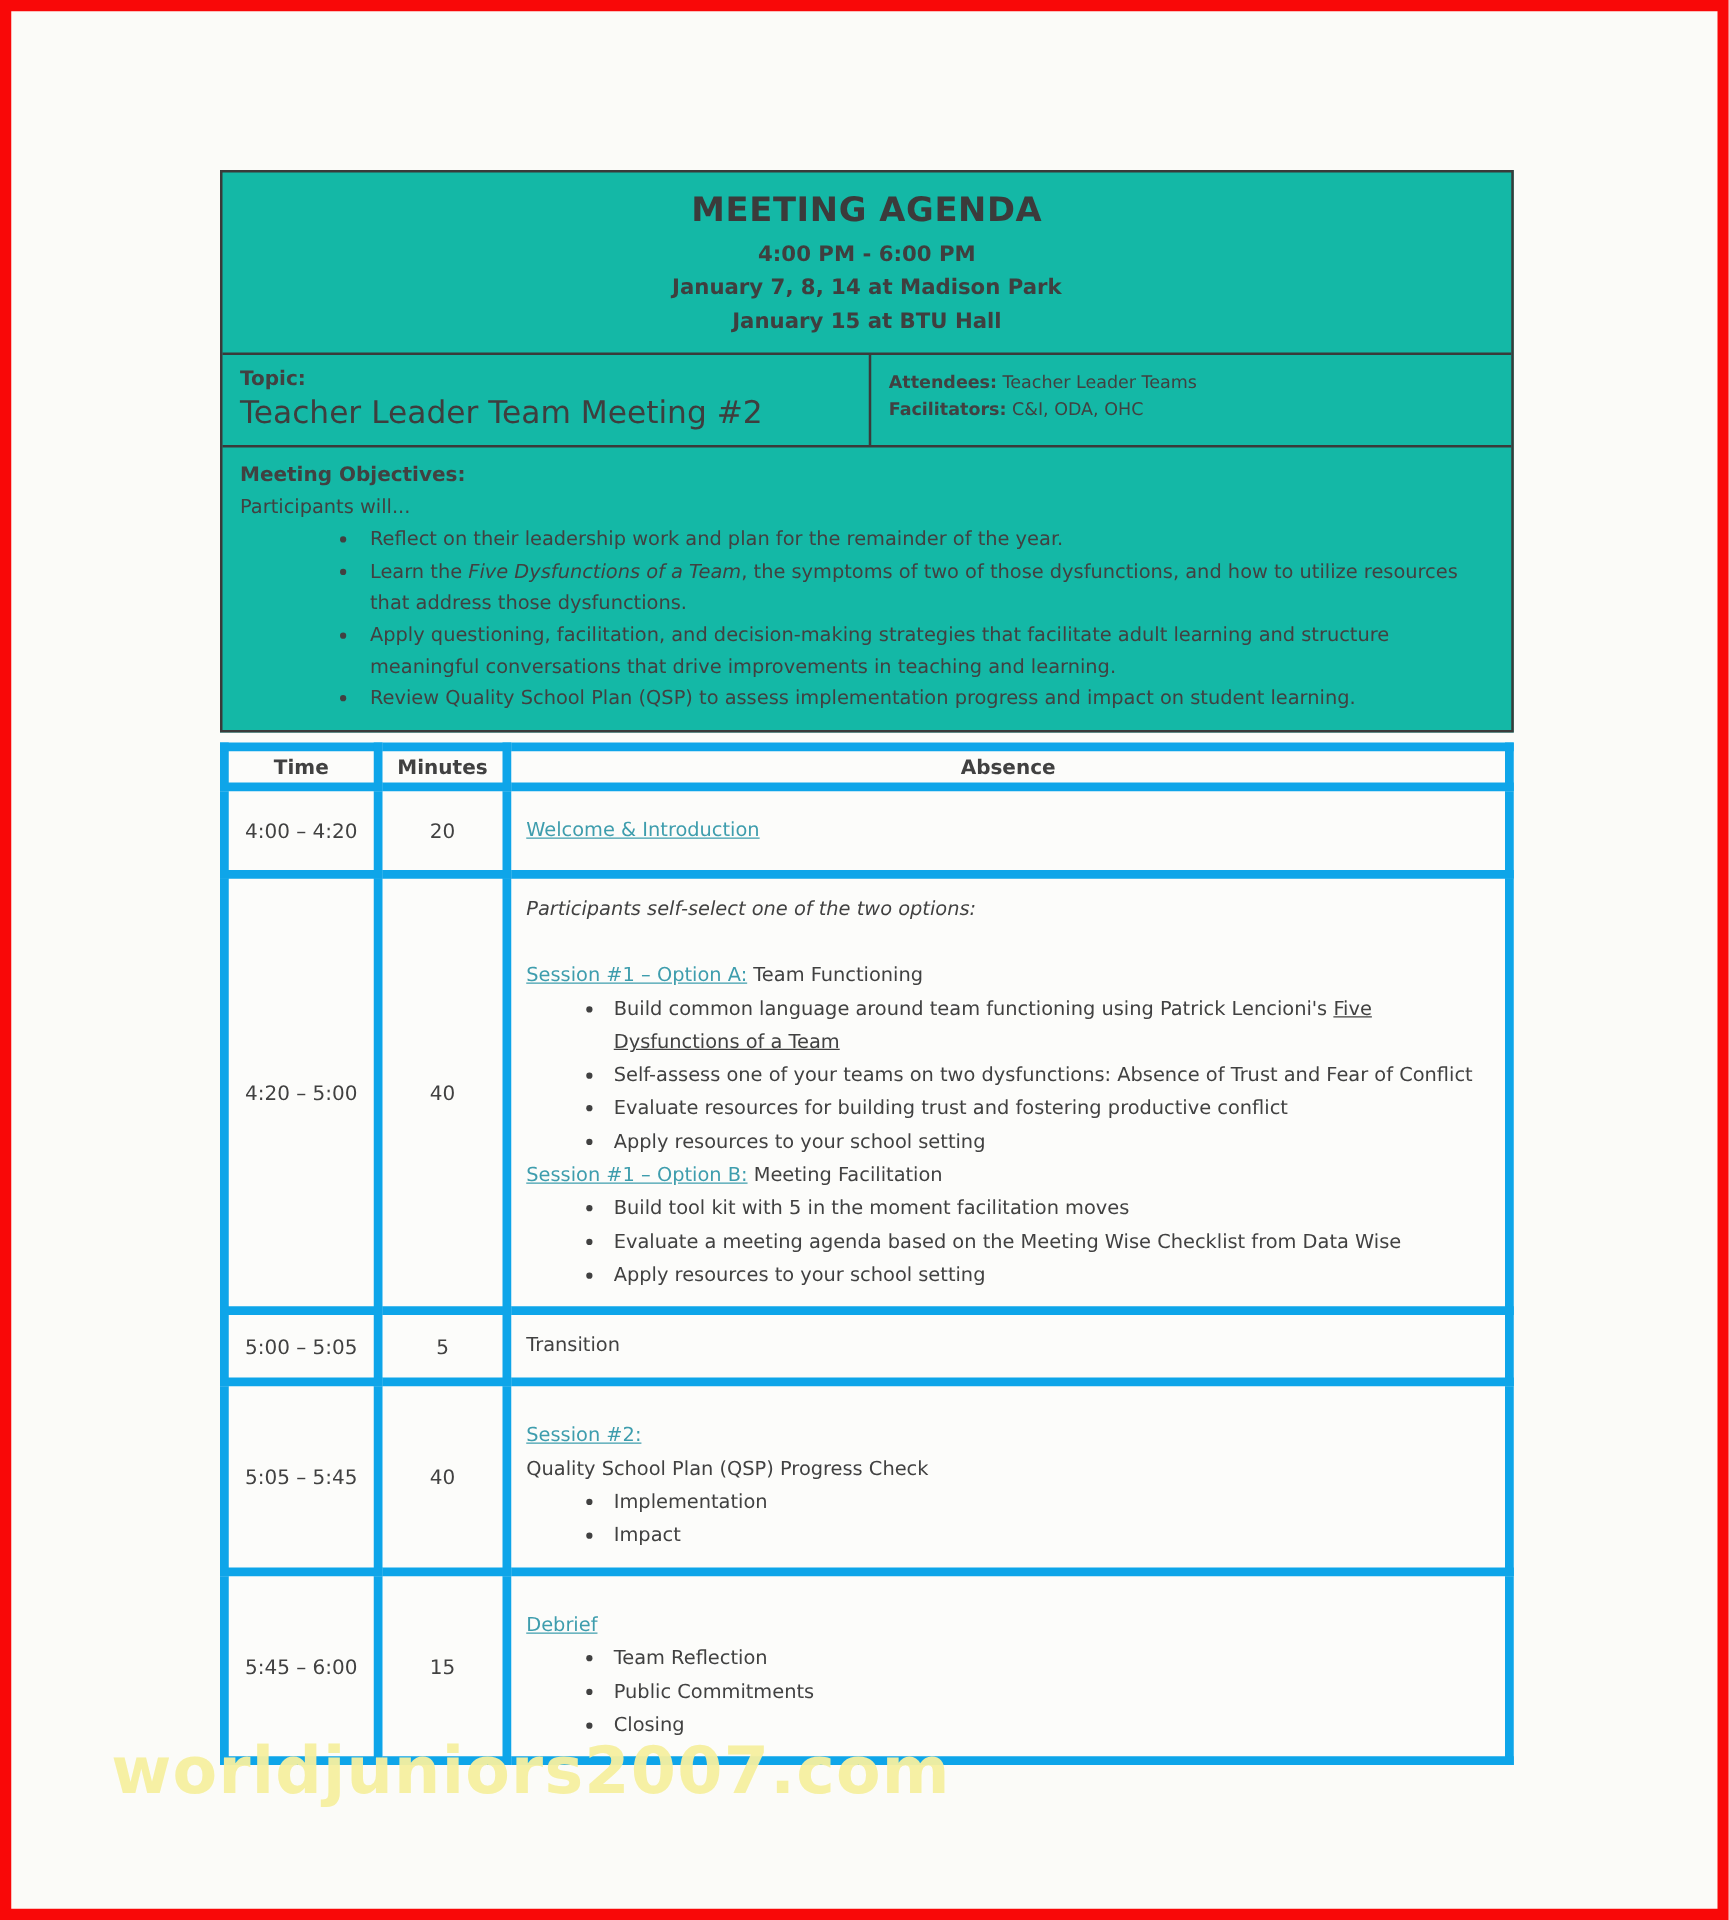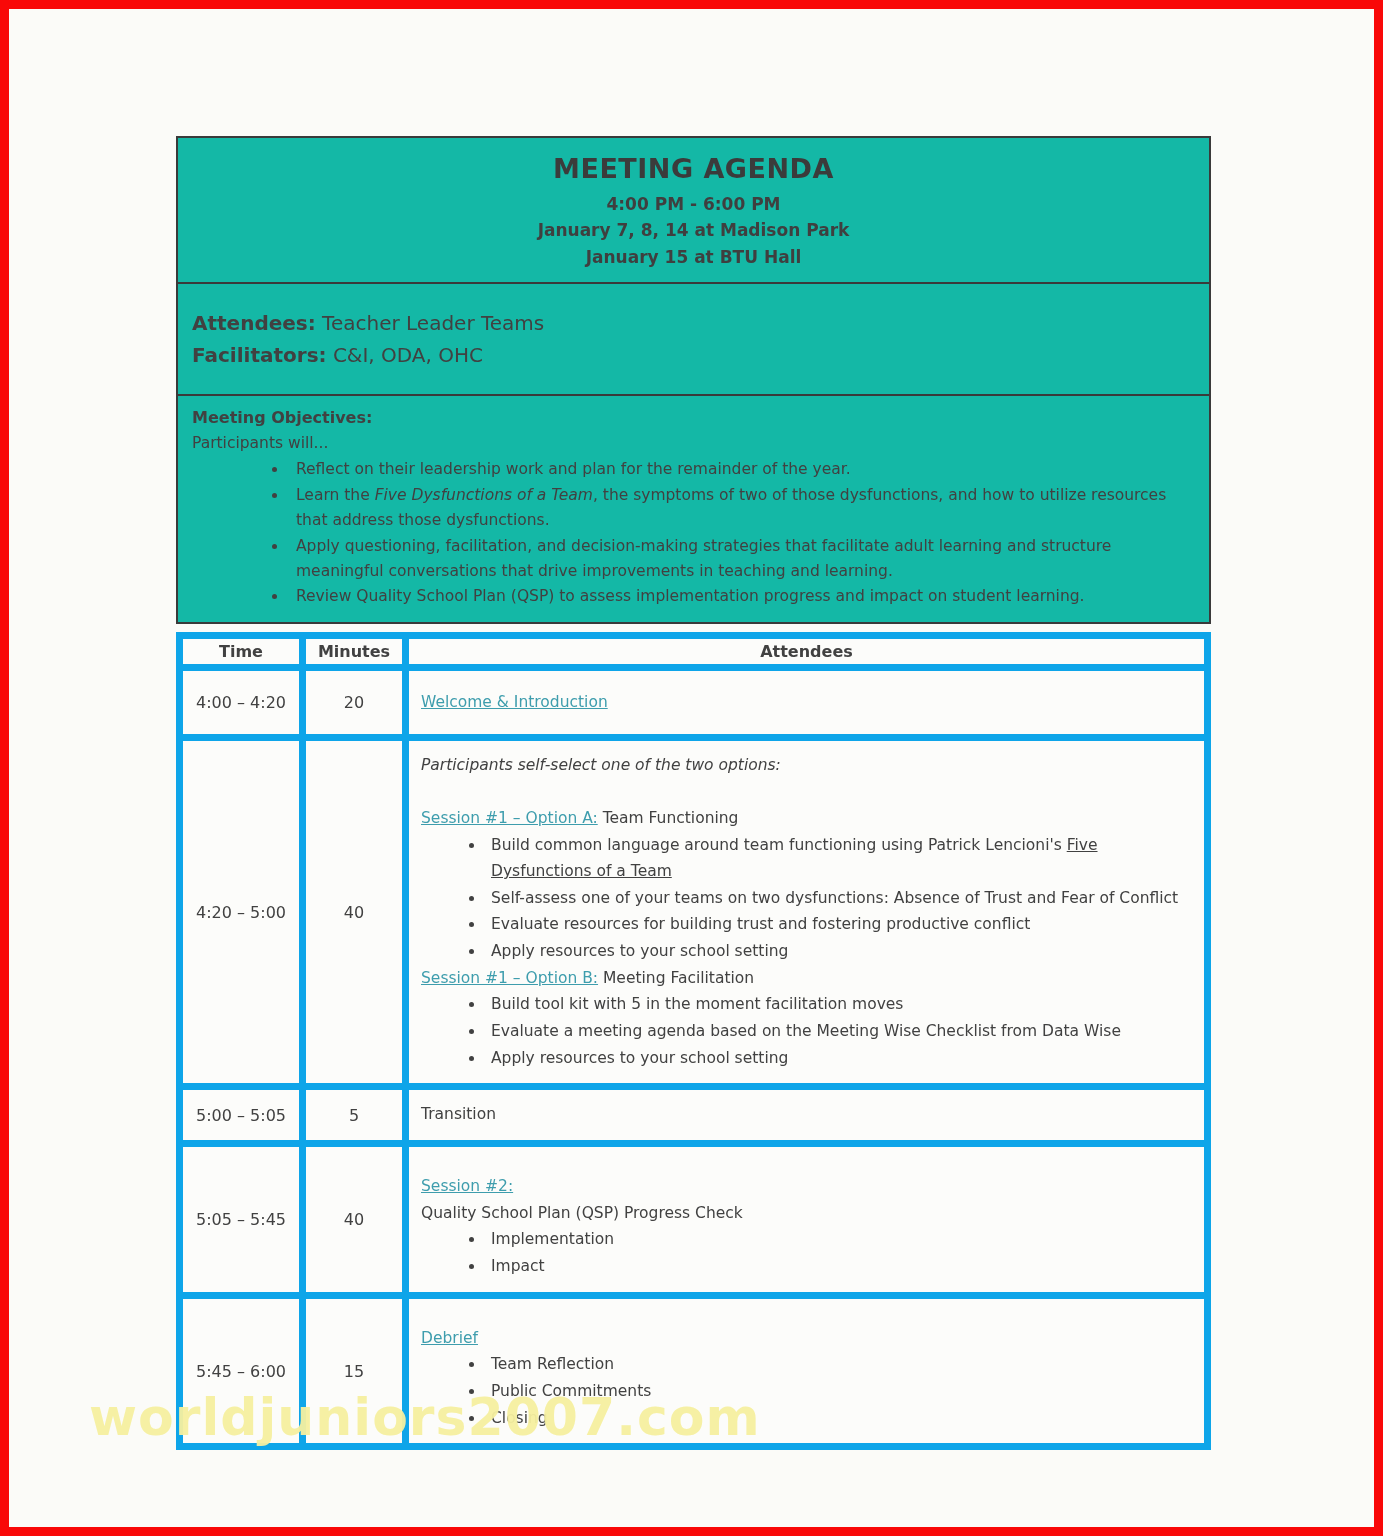--- a/index.html
+++ b/index.html
@@ -22,21 +22,21 @@
   
   .doc-header { text-align:center; padding:15px 10px 12px; border-bottom:2px solid #3a3a3a; }
   .doc-title { font-size:27px; font-weight:bold; letter-spacing:.5px; margin-bottom:7px; color:#3b3b3b; }
   .doc-sub { font-size:17px; font-weight:bold; line-height:1.55; color:#3f3f3f; }
 
   
   .topic-row { display:flex; border-bottom:2px solid #3a3a3a; }
   .topic-left { width:519px; border-right:2px solid #3a3a3a; padding:9px 14px 12px; }
   .topic-label { font-size:16px; font-weight:bold; }
   .topic-value { font-size:25px; margin-top:3px; color:#3e3e3e; }
-  .topic-right { flex:1; padding:23px 14px; font-size:20px; line-height:1.6; }
+  .topic-right { flex:1; padding:11px 14px; font-size:14px; line-height:1.6; }
   .meta-label { font-weight:bold; }
 
   
   .objectives { padding:9px 14px 12px; font-size:15.5px; line-height:1.6; }
   .objectives-heading { font-weight:bold; font-size:16px; }
   .obj-list { margin:2px 0 0; padding-left:96px; list-style:disc; }
   .obj-list li { padding-left:8px; margin-bottom:1px; }
 
   
   .schedule {
@@ -83,20 +83,24 @@
     <div class="doc-top">
 
       <div class="doc-header">
         <div class="doc-title">MEETING AGENDA</div>
         <div class="doc-sub">4:00 PM - 6:00 PM</div>
         <div class="doc-sub">January 7, 8, 14 at Madison Park</div>
         <div class="doc-sub">January 15 at BTU Hall</div>
       </div>
 
       <div class="topic-row">
+        <div class="topic-left">
+          <div class="topic-label">Topic:</div>
+          <div class="topic-value">Teacher Leader Team Meeting #2</div>
+        </div>
         <div class="topic-right">
           <div><span class="meta-label">Attendees:</span><span> Teacher Leader Teams</span></div>
           <div><span class="meta-label">Facilitators:</span><span> C&amp;I, ODA, OHC</span></div>
         </div>
       </div>
 
       <div class="objectives">
         <div class="objectives-heading">Meeting Objectives:</div>
         <div>Participants will...</div>
         <ul class="obj-list">
@@ -112,21 +116,21 @@
     <table class="schedule">
       <colgroup>
           <col style="width:123px">
           <col style="width:103px">
           <col>
         </colgroup>
       <thead>
         <tr>
           <th>Time</th>
           <th>Minutes</th>
-          <th>Attendees</th>
+          <th>Absence</th>
         </tr>
       </thead>
       <tbody>
 
         <tr class="r1">
           <td class="time-cell">4:00 – 4:20</td>
           <td class="minutes-cell">20</td>
           <td class="activity-cell mid">
             <a class="tlink">Welcome &amp; Introduction</a>
           </td>

